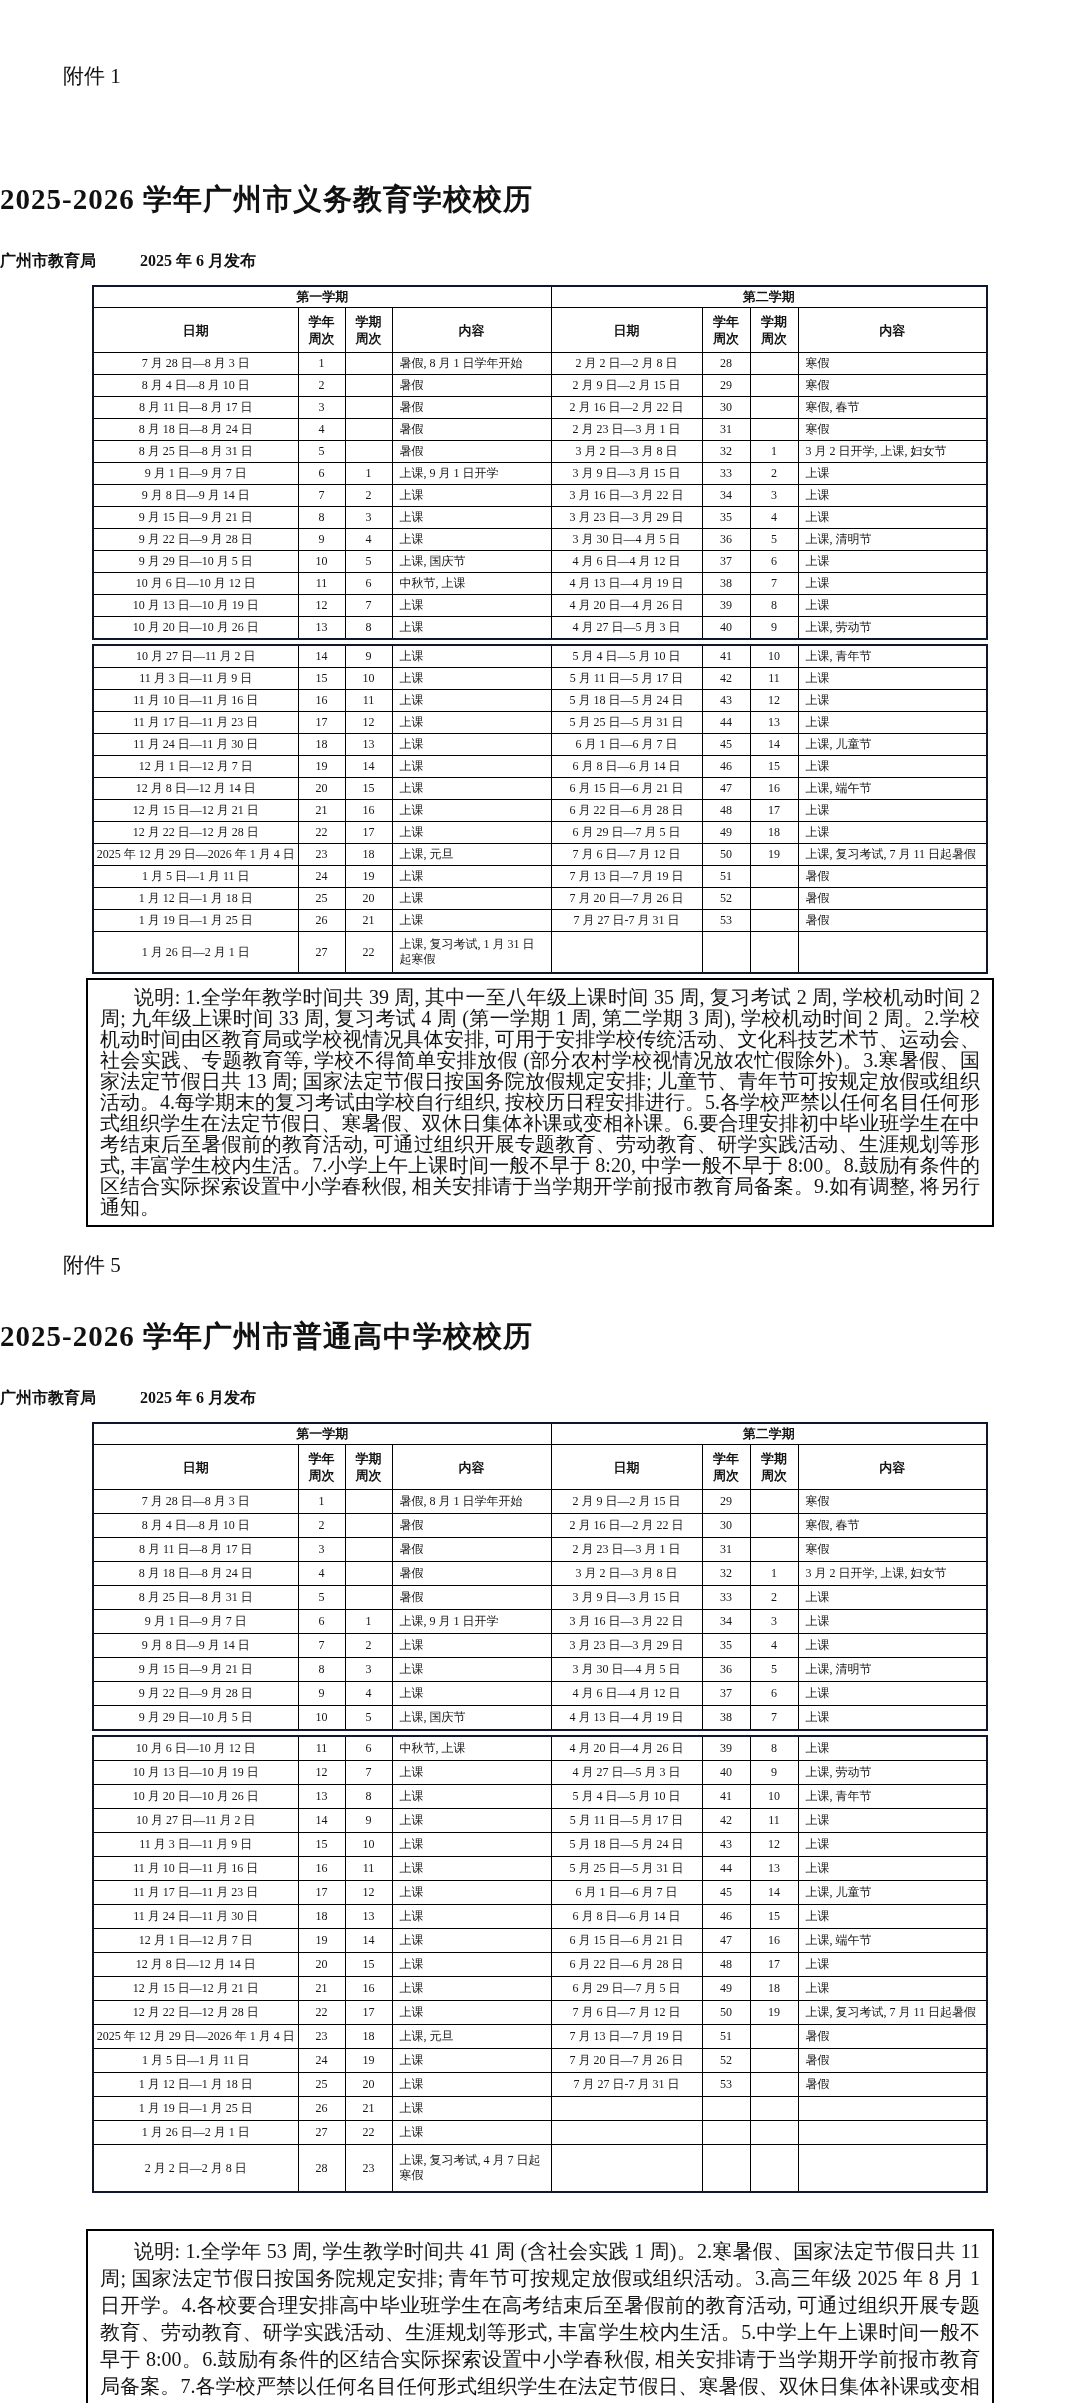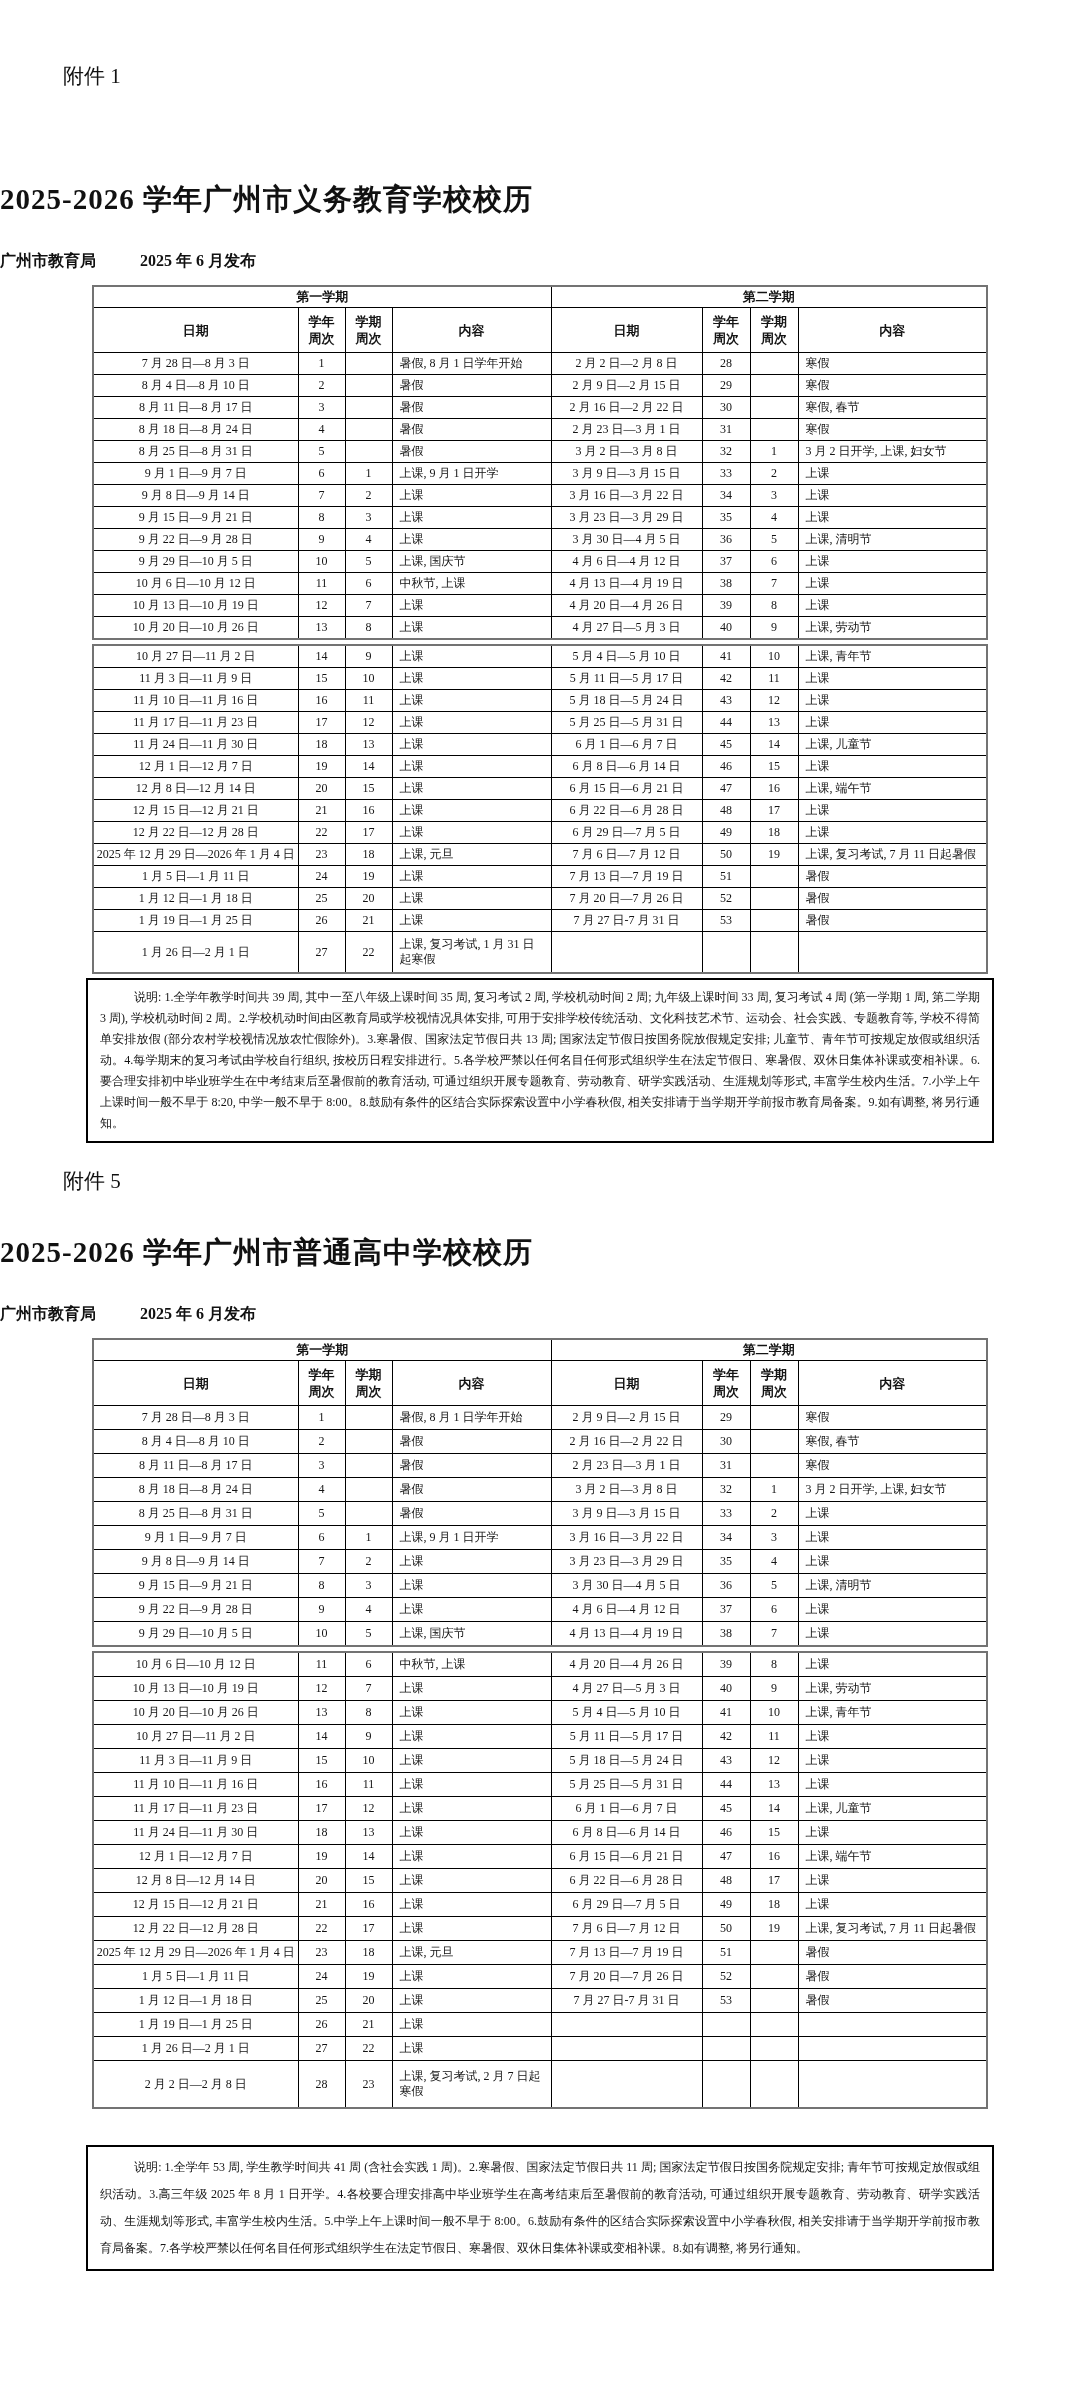--- a/index.html
+++ b/index.html
@@ -10,37 +10,37 @@
   }
   .page{width:1080px;height:2403px;position:relative;}
   .att-label{font-weight:normal;font-size:21px;margin:64px 0 0 63px;line-height:24px;}
   .att2 .att-label{margin-top:26px;}
   .doc-title{font-size:29px;font-weight:bold;text-align:left;margin:92px 0 0 0;letter-spacing:1px;line-height:38px;}
   .att2 .doc-title{margin-top:40px;}
   .doc-subtitle{text-align:left;font-size:16px;font-weight:bold;margin-top:32px;line-height:21px;}
   .sub-gap{display:inline-block;width:44px;}
   table.cal{
     border-collapse:collapse;table-layout:fixed;width:894px;
-    margin:14px auto 0 auto;border:2px solid #737373;background:#fff;
+    margin:14px auto 0 auto;border:2px solid #0f172a;background:#fff;
   }
   table.cal.part2{margin-top:4px;}
   .cal th,.cal td{border:1px solid #000;font-size:12px;text-align:center;padding:0 2px;color:#141414;}
   .cal tr.sem th{height:20px;font-size:13px;font-weight:bold;}
   .cal tr.cols th{height:44px;font-size:13px;font-weight:bold;white-space:pre-line;line-height:17px;}
   .t1 tbody td{height:21px;}
   .t2 tbody td{height:23px;}
   tr.tall td{height:40px !important;}
   .t2 tr.tall td{height:46px !important;}
   td.c0,td.c4{white-space:nowrap;}
   td.c3,td.c7{text-align:left;padding:0 7px;white-space:normal;line-height:15px;}
   .notes{
     width:908px;box-sizing:border-box;margin:4px auto 0 auto;
     border:2px solid #000;padding:7px 12px;background:#fff;
   }
-  .notes p{margin:0;font-size:12px;line-height:21px;text-indent:34px;text-align:justify;color:#141414;}
+  .notes p{margin:0;font-size:20px;line-height:21px;text-indent:34px;text-align:justify;color:#141414;}
   .att2 .notes{margin-top:36px;}
   .att2 .notes p{line-height:27px;}
 </style>
 </head>
 <body>
 
 <div class="page">
 
   <section class="attachment att1">
     <div class="att-label">附件 1</div>
@@ -695,21 +695,21 @@
             <td class="c3">上课</td>
             <td class="c4"></td>
             <td class="c5"></td>
             <td class="c6"></td>
             <td class="c7"></td>
           </tr>
           <tr class="tall">
             <td class="c0">2 月 2 日—2 月 8 日</td>
             <td class="c1">28</td>
             <td class="c2">23</td>
-            <td class="c3">上课, 复习考试, 2 月 7 日起寒假</td>
+            <td class="c3">上课, 复习考试, 4 月 7 日起寒假</td>
             <td class="c4"></td>
             <td class="c5"></td>
             <td class="c6"></td>
             <td class="c7"></td>
           </tr>
         </tbody>
     </table>
 
     <div class="notes">
       <p>说明: 1.全学年 53 周, 学生教学时间共 41 周 (含社会实践 1 周)。2.寒暑假、国家法定节假日共 11 周; 国家法定节假日按国务院规定安排; 青年节可按规定放假或组织活动。3.高三年级 2025 年 8 月 1 日开学。4.各校要合理安排高中毕业班学生在高考结束后至暑假前的教育活动, 可通过组织开展专题教育、劳动教育、研学实践活动、生涯规划等形式, 丰富学生校内生活。5.中学上午上课时间一般不早于 8:00。6.鼓励有条件的区结合实际探索设置中小学春秋假, 相关安排请于当学期开学前报市教育局备案。7.各学校严禁以任何名目任何形式组织学生在法定节假日、寒暑假、双休日集体补课或变相补课。8.如有调整, 将另行通知。</p>

